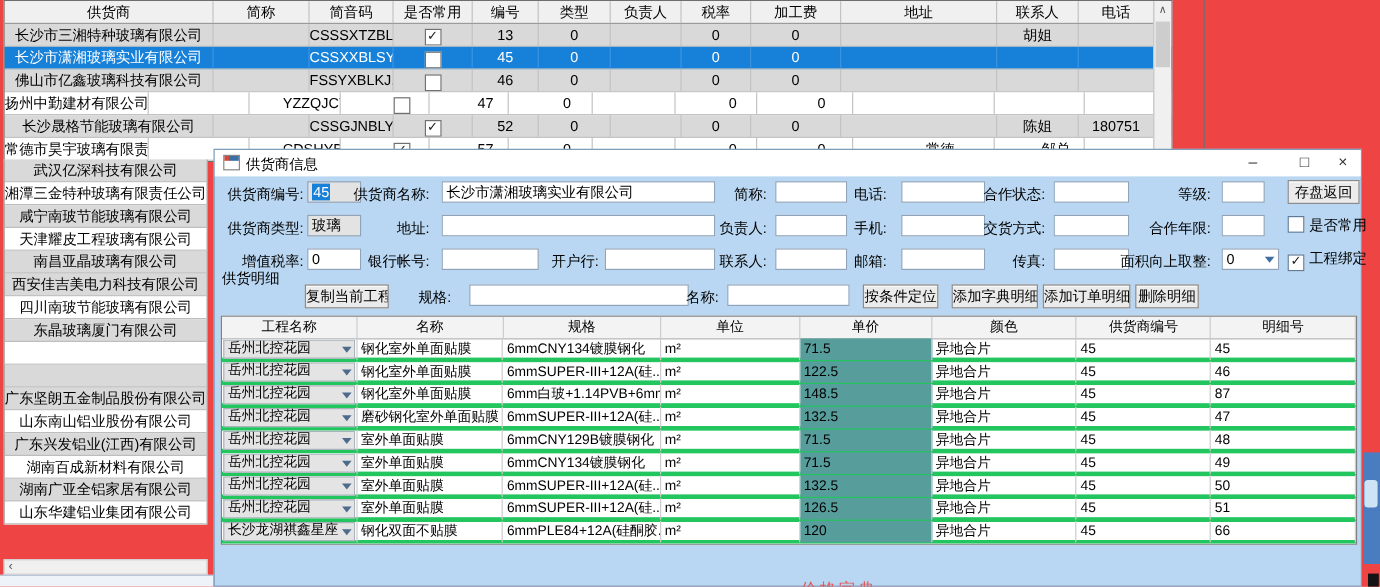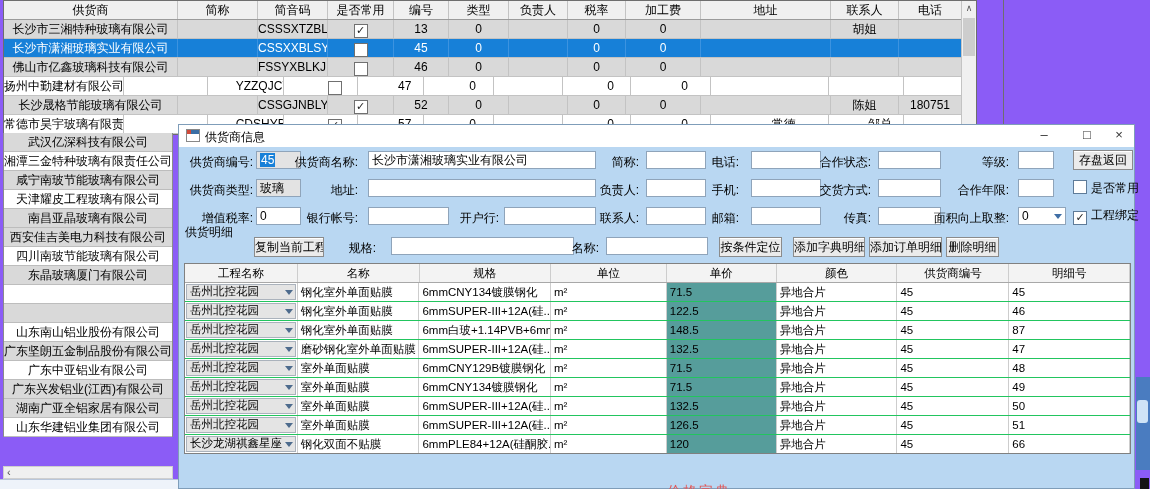--- a/index.html
+++ b/index.html
@@ -1,17 +1,17 @@
 <!DOCTYPE html>
 <html><head>
 <meta charset="utf-8">
 <style>
   html,body{margin:0;padding:0;}
   body{font-family:"Liberation Sans","DejaVu Sans",sans-serif;font-size:12px;color:#000;background:#fff;}
-  .screen{position:relative;width:1150px;height:489px;overflow:hidden;background:#8b5cf6;}
+  .screen{position:relative;width:1150px;height:489px;overflow:hidden;background:#ef4444;}
 
   
   .mtable{position:absolute;left:3px;top:0;width:974px;height:135px;border:1px solid #6e6e6e;background:#fff;box-sizing:border-box;}
   .mrow{display:flex;height:19px;box-sizing:border-box;border-bottom:1px solid #c3c3c3;}
   .mhead{background:#f0f0f0;border-bottom:1px solid #9b9b9b;}
   .mc{box-sizing:border-box;border-right:1px solid #c3c3c3;height:18px;line-height:18px;text-align:center;overflow:hidden;white-space:nowrap;}
   .w0{width:174px}.w1{width:80px}.w2{width:70px}.w3{width:66px}.w4{width:55px}.w5{width:60px}
   .w6{width:59px}.w7{width:58px}.w8{width:75px}.w9{width:130px}.w10{width:68px}.w11{width:63px}
   .rg{background:#d9d9d9;}
   .rw{background:#ffffff;gap:28px;}
@@ -51,21 +51,21 @@
   .btn{position:absolute;height:20px;background:#ebebeb;border:1px solid #8b8b8b;box-shadow:inset 0 1px 0 #fff;box-sizing:border-box;text-align:center;line-height:18px;font-size:12px;white-space:nowrap;overflow:hidden;}
   .dchk{position:absolute;height:16px;line-height:15px;white-space:nowrap;}
   .dchk .box{display:inline-block;width:12px;height:12px;background:#fff;border:1px solid #5e7b99;font-size:11px;font-weight:bold;line-height:11px;text-align:center;color:#222;vertical-align:-2px;margin-right:4px;}
   .combo{position:absolute;height:18px;background:#fff;border:1px solid #8fa4ba;box-sizing:border-box;line-height:16px;padding:0 3px;}
   .combo .carr{position:absolute;right:3px;top:6px;width:0;height:0;border-left:4px solid transparent;border-right:4px solid transparent;border-top:5px solid #3f6ea5;}
 
   
   .dgrid{position:absolute;left:5px;top:116px;width:947px;height:191px;background:#fff;border:1px solid #808080;box-sizing:border-box;overflow:hidden;}
   .ghead{display:flex;height:19px;background:#f3f3f3;border-bottom:1px solid #a8a8a8;box-sizing:border-box;}
   .ghead .gc{text-align:center;}
-  .grow{display:flex;height:19px;border-bottom:1px solid #22c55e;box-sizing:border-box;background:#fff;}
+  .grow{display:flex;height:19px;border-bottom:4px solid #22c55e;box-sizing:border-box;background:#fff;align-items:center;}
   .gc{box-sizing:border-box;border-right:1px solid #cdcdcd;height:18px;line-height:18px;padding:0 3px;overflow:hidden;white-space:nowrap;font-size:11.5px;}
   .g0{width:115px}.g1{width:124px}.g2{width:134px}.g3{width:118px}.g4{width:112px}.g5{width:123px}.g6{width:114px}.g7{width:123px}
   .gc.price{background:#569d9b;}
   .gc.proj{padding:0;position:relative;}
   .proj .pin{position:absolute;left:1px;top:1px;right:1px;bottom:1px;background:#e4e4e4;box-shadow:inset 0 0 0 1px #aab2bc;line-height:15px;padding:0 16px 0 4px;overflow:hidden;white-space:nowrap;}
   .proj .darr{position:absolute;right:4px;top:7px;width:0;height:0;border-left:4px solid transparent;border-right:4px solid transparent;border-top:5px solid #4d6b8d;}
 
   .footerlbl{position:absolute;left:400px;top:336px;width:240px;text-align:center;color:#e25757;font-size:14px;letter-spacing:2px;}
 </style>
 </head>
@@ -191,24 +191,24 @@
     <div class="lrow rg">武汉亿深科技有限公司</div>
     <div class="lrow rw">湘潭三金特种玻璃有限责任公司</div>
     <div class="lrow rg">咸宁南玻节能玻璃有限公司</div>
     <div class="lrow rw">天津耀皮工程玻璃有限公司</div>
     <div class="lrow rg">南昌亚晶玻璃有限公司</div>
     <div class="lrow rg">西安佳吉美电力科技有限公司</div>
     <div class="lrow rw">四川南玻节能玻璃有限公司</div>
     <div class="lrow rg">东晶玻璃厦门有限公司</div>
     <div class="lrow rw"></div>
     <div class="lrow rg"></div>
+    <div class="lrow rg">广东坚朗五金制品股份有限公司</div>
     <div class="lrow rw">山东南山铝业股份有限公司</div>
-    <div class="lrow rg">广东坚朗五金制品股份有限公司</div>
-    <div class="lrow rw">广东中亚铝业有限公司</div>
     <div class="lrow rg">广东兴发铝业(江西)有限公司</div>
+    <div class="lrow rw">湖南百成新材料有限公司</div>
     <div class="lrow rg">湖南广亚全铝家居有限公司</div>
     <div class="lrow rw">山东华建铝业集团有限公司</div>
   </div>
   <div class="lscroll">
     <span class="arr">‹</span>
   </div>
   <div class="bstrip"></div>
 
   <div class="rfrag">
     <span class="sq"></span>

